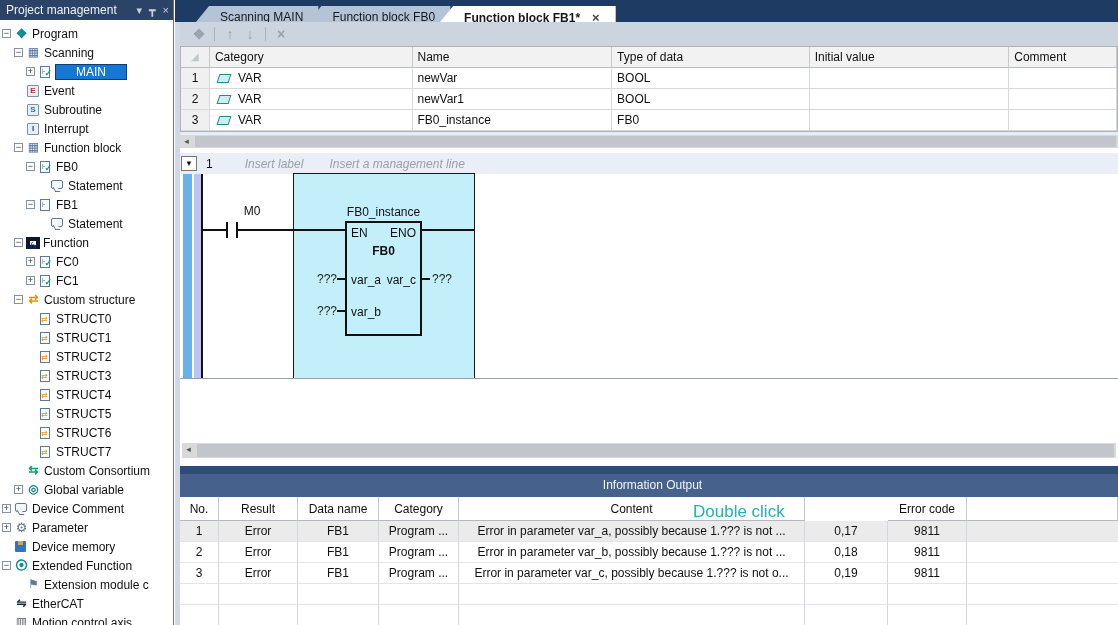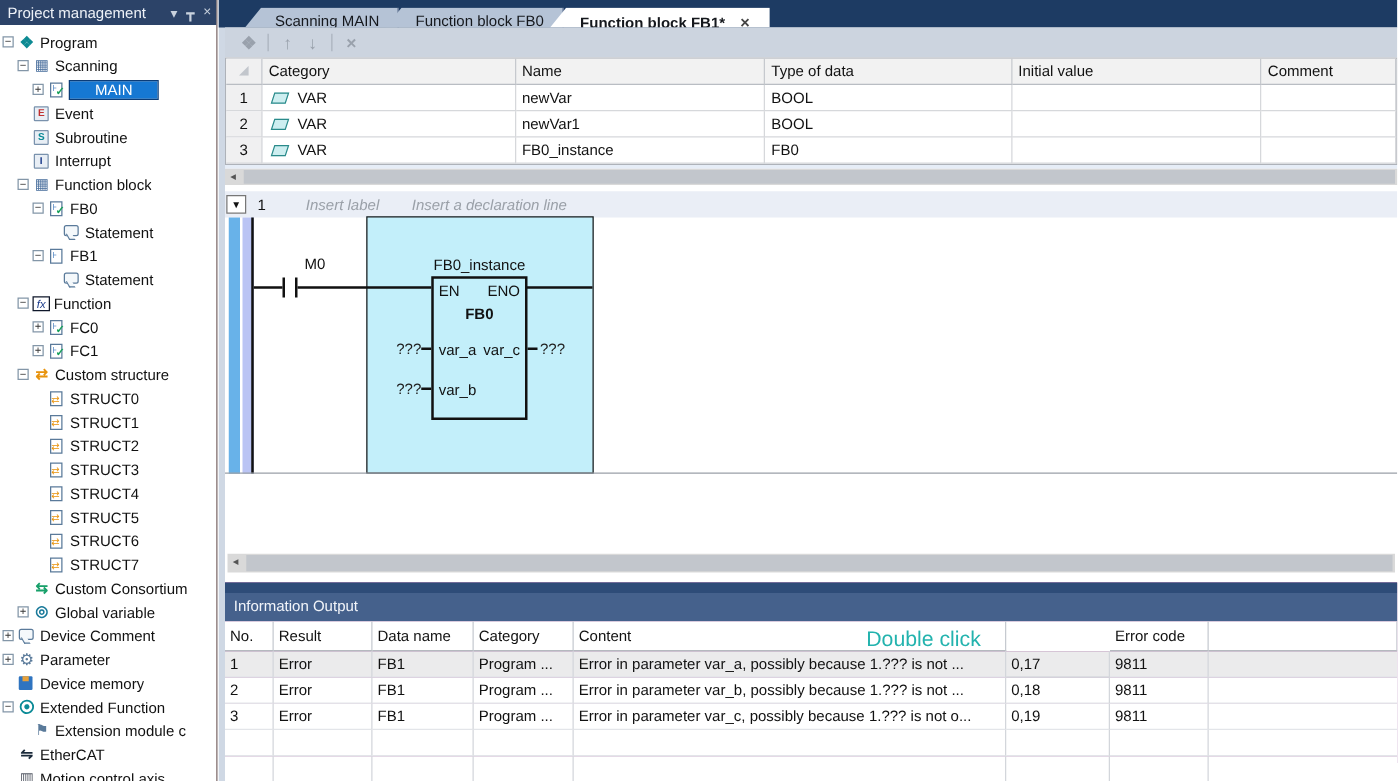--- a/index.html
+++ b/index.html
@@ -15,21 +15,21 @@
   .titem { display:flex; align-items:center; height:19px; white-space:nowrap; }
   .texp { width:9px; height:9px; border:1px solid #8396a8; background:#fff; font-size:9px; line-height:7px; text-align:center; color:#333; margin-right:3px; flex:0 0 9px; }
   .texp.none { visibility:hidden; }
   .tlabel { margin-left:3px; overflow:hidden; }
   .tlabel.sel { background:#1678d3; color:#fff; outline:1px solid #0b3c78; padding:0 20px; }
   .ic { width:15px; flex:0 0 15px; text-align:center; font-size:12px; line-height:13px; display:inline-block; position:relative; }
   .ic-program { color:#0d8a93; font-size:13px; font-weight:bold; }
   .ic-scanning, .ic-function-block { color:#4a6f9d; }
   .ic-event, .ic-subroutine, .ic-interrupt { width:12px; flex:0 0 12px; height:12px; margin:0 2px 0 1px; border:1px solid #7a92ad; background:#e8eef5; font-size:8px; font-weight:bold; line-height:10px; border-radius:1px; }
   .ic-event { color:#c03030; } .ic-subroutine { color:#0a8a96; } .ic-interrupt { color:#1a3a8a; }
-  .ic-function { width:14px; flex:0 0 14px; height:12px; border:1px solid #0f172a; background:#fff; font-style:italic; font-weight:normal; font-size:9px; color:#1a3a8a; line-height:10px; }
+  .ic-function { width:14px; flex:0 0 14px; height:12px; border:4px solid #0f172a; background:#fff; font-style:italic; font-weight:normal; font-size:9px; color:#1a3a8a; line-height:10px; }
   .ic-pou, .ic-pou-check, .ic-pou-struct { width:10px; flex:0 0 10px; height:12px; background:#fff; border:1px solid #5a7a9a; margin:0 3px 0 2px; }
   .ic-pou::before, .ic-pou-check::before { content:"⊦"; position:absolute; left:1px; top:1px; font-size:7px; color:#1a5fb0; line-height:7px; }
   .ic-pou-check::after { content:"✓"; position:absolute; right:-3px; bottom:-3px; font-size:9px; font-weight:bold; color:#16a05a; }
   .ic-pou-struct::before { content:"⇄"; position:absolute; left:0px; top:2px; font-size:8px; color:#e8930c; line-height:8px; }
   .ic-bubble { width:12px; flex:0 0 12px; height:9px; border:1px solid #5a7a9a; border-radius:2px; background:#f4f8fb; margin:0 2px 2px 1px; }
   .ic-bubble::after { content:""; position:absolute; left:2px; bottom:-4px; width:4px; height:4px; background:#f4f8fb; border-left:1px solid #5a7a9a; border-bottom:1px solid #5a7a9a; transform:skewX(30deg); }
   .ic-save { width:11px; flex:0 0 11px; height:11px; background:#2f74c0; border-radius:1px; margin:0 3px 0 1px; }
   .ic-save::after { content:""; position:absolute; top:0; left:3px; width:5px; height:4px; background:#e8a13a; }
   .ic-custom-structure { color:#e8930c; font-weight:bold; }
   .ic-custom-consortium { color:#18a06a; font-weight:bold; }
@@ -99,21 +99,21 @@
   .b-name { left:0; right:0; top:21px; text-align:center; font-weight:bold; }
   .b-ina { left:4px; top:50px; } .b-outc { right:4px; top:50px; } .b-inb { left:4px; top:82px; }
   .stub { position:absolute; height:2px; background:#111; width:8px; }
   .s-ina { left:157px; top:130px; } .s-inb { left:157px; top:162px; } .s-outc { left:242px; top:130px; }
   .qv { position:absolute; width:22px; color:#222; }
   .q-ina { left:135px; top:124px; text-align:right; } .q-inb { left:135px; top:156px; text-align:right; } .q-outc { left:252px; top:124px; }
   .ld-rowsep { position:absolute; left:0; top:230px; width:938px; height:1px; background:#9aa0a8; }
   #hscroll-bottom { position:absolute; left:2px; top:295px; width:934px; height:15px; }
 
   
-  #infopanel { position:absolute; left:180px; top:466px; width:938px; height:159px; background:#701a75; }
+  #infopanel { position:absolute; left:180px; top:466px; width:938px; height:159px; background:#0c4a6e;text-align:center; }
   .io-title { height:31px; background:linear-gradient(#2e4c78 0 8px, #45618c 8px); color:#f2f5fa; padding:12px 0 0 7px; }
   .io-row { display:flex; height:21px; background:#fff; }
   .io-head { height:24px; background:#fff; }
   .io-cell { border-right:1px solid #d3d6db; border-bottom:1px solid #e3e5e9; padding:0 4px; line-height:21px; overflow:hidden; white-space:nowrap; }
   .io-head .io-cell { border-right:1px solid #c6cad0; border-bottom:1px solid #b5b9bf; line-height:24px; font-size:12px; }
   .io-row.sel { background:#ebebec; }
   .io-last { border-right:none; }
   #dblclick { position:absolute; left:513px; top:36px; font-size:17px; color:#23b3ae; }
 </style>
 </head>
@@ -352,21 +352,21 @@
   <div id="hscroll-top" class="hscroll">
     <span class="hs-arrow">◂</span>
     <span class="hs-thumb"></span>
   </div>
 
   <div id="ladder">
     <div class="ld-headrow">
       <span class="ld-collapse">▼</span>
       <span class="ld-num">1</span>
       <span class="ld-hint h1">Insert label</span>
-      <span class="ld-hint h2">Insert a declaration line</span>
+      <span class="ld-hint h2">Insert a management line</span>
     </div>
 
     <div class="ld-bar bar-blue"></div>
     <div class="ld-bar bar-purple"></div>
     <div class="ld-rail"></div>
 
     <div class="ld-select"></div>
 
     <div class="wire w1"></div>
     <div class="cbar cb1"></div>

